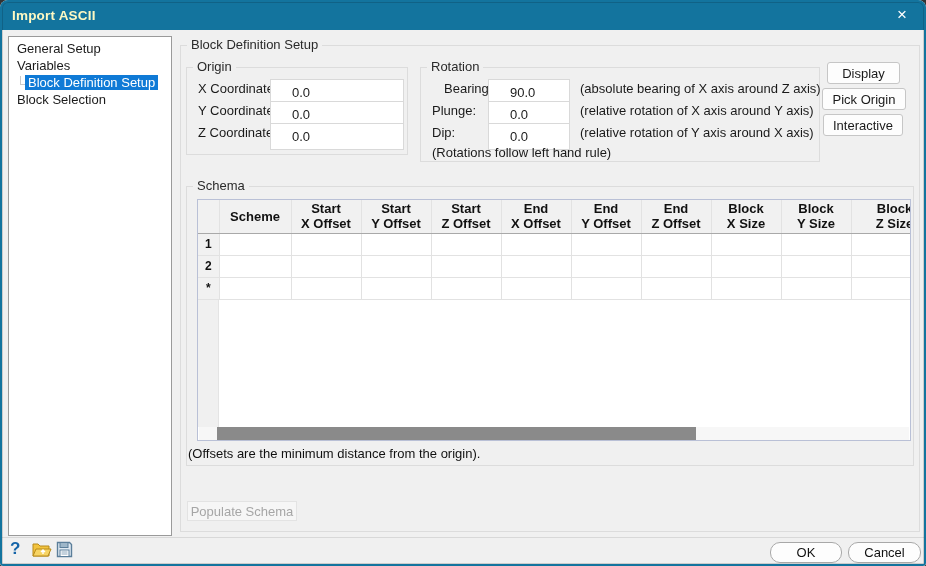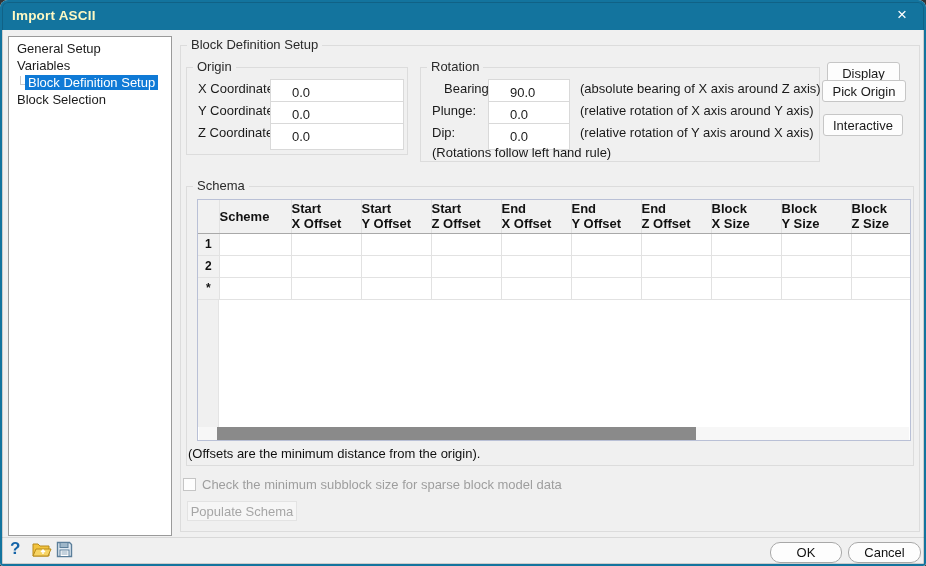--- a/index.html
+++ b/index.html
@@ -56,21 +56,21 @@
   
   .tablewrap {
     position:absolute; left:197px; top:199px; width:714px; height:242px;
     border:1px solid #b9c0d6; background:#fff; overflow:hidden;
   }
   .rh-strip { position:absolute; left:0; top:0; width:21px; bottom:13px; background:#f0f0f0; border-right:1px solid #e4e4e4; }
   table.grid { border-collapse:collapse; table-layout:fixed; width:740px; position:relative; background:transparent; }
   table.grid th, table.grid td { border-right:1px solid #e2e2e2; border-bottom:1px solid #e2e2e2; padding:0; overflow:hidden; }
   table.grid thead th {
     height:33px; background:#f1f1f1; font-weight:bold; font-size:13px; line-height:15px;
-    text-align:left; vertical-align:middle; border-bottom:1px solid #a9a9a9; color:#111;
+    text-align:center; vertical-align:middle; border-bottom:1px solid #a9a9a9; color:#111;
   }
   table.grid thead th span { display:block; white-space:nowrap; }
   table.grid tbody th { height:22px; background:#f1f1f1; font-weight:bold; font-size:12px; text-align:center; color:#111; }
   table.grid tbody td { height:22px; background:#fff; }
   .hscroll { position:absolute; left:1px; right:1px; bottom:0; height:13px; background:#f7f7f7; }
   .hthumb { position:absolute; left:18px; top:0; width:479px; height:13px; background:#8a8a8a; }
   .schema-note { position:absolute; left:188px; top:446px; white-space:nowrap; color:#111; }
   
   .chk-row { position:absolute; left:183px; top:477px; display:flex; align-items:center; gap:6px; color:#9e9e9e; }
   .chk-box { appearance:none; -webkit-appearance:none; width:13px; height:13px; background:#fdfdfd; border:1px solid #c5c5c5; margin:0; }
@@ -138,21 +138,21 @@
   <span class="hint" style="left:580px; top:80px;">(absolute bearing of X axis around Z axis)</span>
   <span class="field-label" style="left:432px; top:102px;">Plunge:</span>
   <input class="tfield" style="left: 488px; top: 101px; width: 82px;" value="0.0">
   <span class="hint" style="left:580px; top:102px;">(relative rotation of X axis around Y axis)</span>
   <span class="field-label" style="left:432px; top:124px;">Dip:</span>
   <input class="tfield" style="left: 488px; top: 123px; width: 82px;" value="0.0">
   <span class="hint" style="left:580px; top:124px;">(relative rotation of Y axis around X axis)</span>
   <span class="hint" style="left:432px; top:144px;">(Rotations follow left hand rule)</span>
 
   <div class="side-btn" style="left:827px; top:62px; width:73px;">Display</div>
-  <div class="side-btn" style="left:822px; top:80px; width:84px;">Pick Origin</div>
+  <div class="side-btn" style="left:822px; top:88px; width:84px;">Pick Origin</div>
   <div class="side-btn" style="left:823px; top:114px; width:80px;">Interactive</div>
 
   <div class="gb" style="left:186px; top:186px; width:728px; height:280px;">
     <span class="gb-title">Schema</span>
   </div>
 
   <div class="tablewrap">
     <div class="rh-strip"></div>
     <table class="grid">
       <colgroup>
@@ -255,24 +255,20 @@
         </tr>
       </tbody>
     </table>
     <div class="hscroll">
       <div class="hthumb"></div>
     </div>
   </div>
 
   <span class="schema-note">(Offsets are the minimum distance from the origin).</span>
 
-  <div class="chk-row">
-    <input type="checkbox" class="chk-box" disabled="" style="">
-    <span>Check the minimum subblock size for sparse block model data</span>
-  </div>
 
   <div class="btn-disabled">Populate Schema</div>
 
   <div class="footer-line"></div>
   <span class="help-q">?</span>
   <svg class="ficon" style="left:32px;" viewBox="0 0 20 17">
     <path d="M1 4 L1 15 L17 15 L17 5 L8 5 L6 3 L1 3 Z" fill="#f2c33e" stroke="#b78a1a" stroke-width="1"></path>
     <path d="M1 15 L4 8 L19 8 L16 15 Z" fill="#f7d464" stroke="#b78a1a" stroke-width="1"></path>
     <path d="M9 11 L11 9 L13 11 M11 9 L11 13" fill="none" stroke="#fff" stroke-width="1.4"></path>
   </svg>

